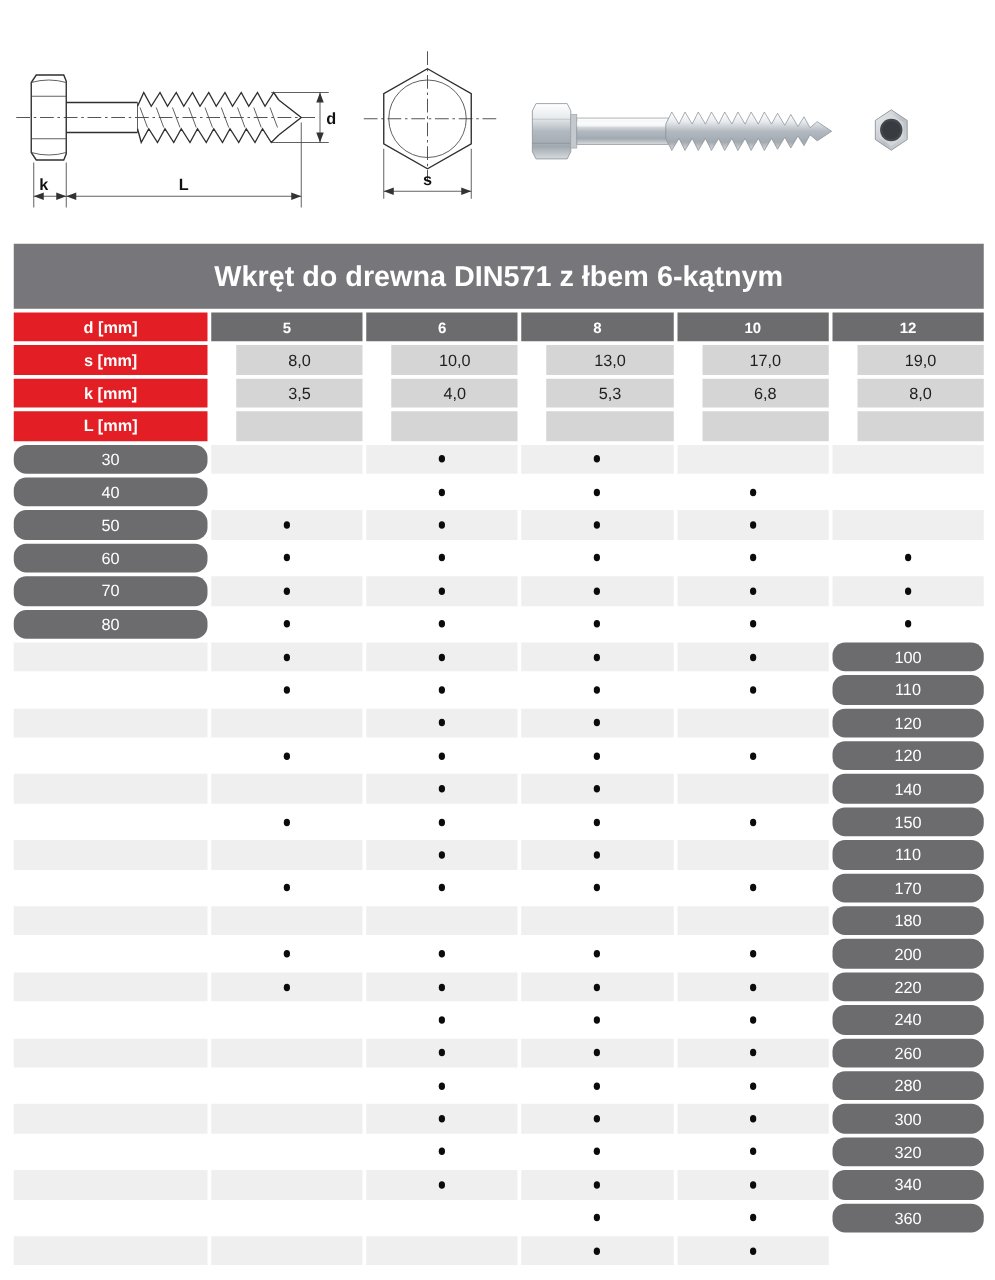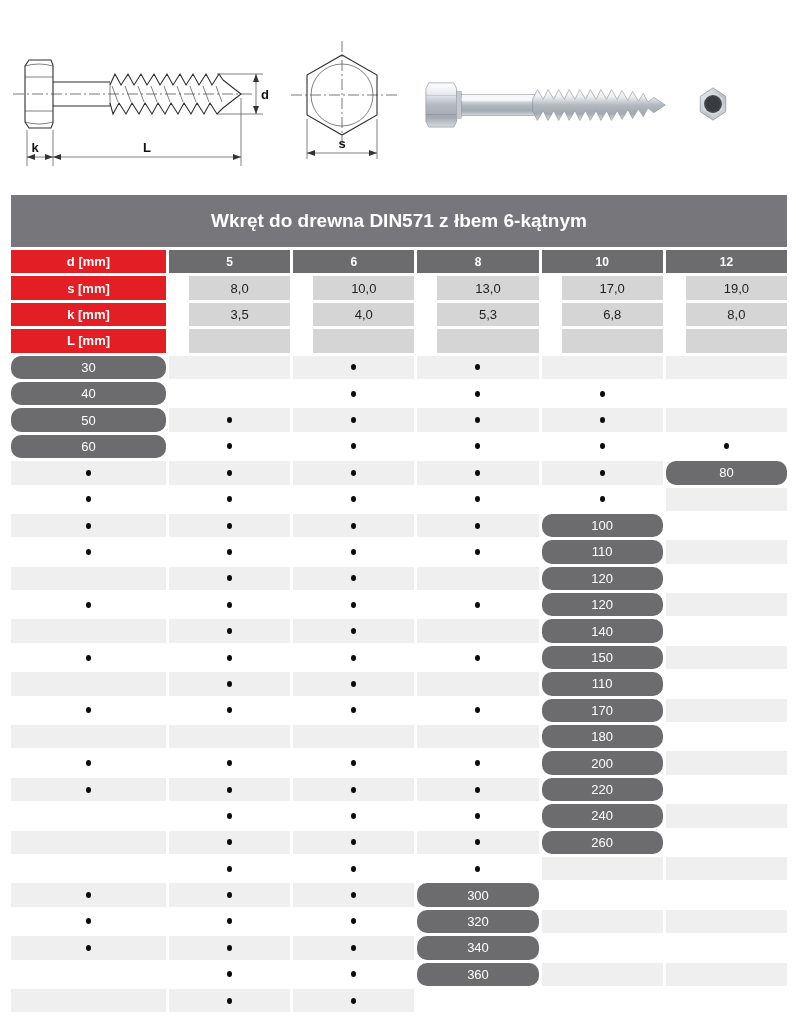--- a/index.html
+++ b/index.html
@@ -9,21 +9,21 @@
   .diagrams{position:absolute;left:0;top:0;width:796px;height:195px;background:#fff;}
   .svg-abs{position:absolute;}
   .tech{stroke:#2f2f2f;stroke-width:1.1;fill:none;}
   .thin{stroke:#4a4a4a;stroke-width:0.7;fill:none;}
   .cl{stroke:#555;stroke-width:0.8;fill:none;stroke-dasharray:11,3,2,3;}
   .dimtxt{font-family:"Liberation Sans",sans-serif;font-size:13px;font-weight:bold;fill:#111;}
   .arr{fill:#333;stroke:none;}
   
   .table{position:absolute;left:11px;top:195px;width:776px;}
   .table-title{height:52px;background:var(--title-gray);color:#fff;display:flex;
-               align-items:center;justify-content:center;font-size:19px;font-weight:bold;}
+               align-items:center;justify-content:center;font-size:23px;font-weight:bold;}
   .grid{display:grid;grid-template-columns:155px repeat(5,1fr);grid-auto-rows:23.4px;
         gap:3px;margin-top:3px;background:#fff;text-align:center;}
   .cell{display:flex;align-items:center;justify-content:center;font-size:13px;line-height:1;}
   .label-red{background:var(--accent-red);color:#fff;font-weight:bold;}
   .label-gray{background:var(--label-gray);color:#fff;border-radius:10px;}
   .cell-header{background:var(--label-gray);color:#fff;font-weight:bold;font-size:12px;}
   .cell-spec{background:var(--spec-gray);color:#1f1f1f;margin-left:20px;}
   .cell-stripe{background:var(--stripe-gray);}
   .cell-white{background:#ffffff;}
   .dot{width:5px;height:6px;border-radius:50%;background:var(--dot-black);display:block;}
@@ -192,20 +192,21 @@
         </div>
         <div class="cell cell-white">
           <span class="dot"></span>
         </div>
         <div class="cell cell-white">
           <span class="dot"></span>
         </div>
         <div class="cell cell-white">
           <span class="dot"></span>
         </div>
+        <div class="cell label-gray">70</div>
         <div class="cell cell-stripe">
           <span class="dot"></span>
         </div>
         <div class="cell cell-stripe">
           <span class="dot"></span>
         </div>
         <div class="cell cell-stripe">
           <span class="dot"></span>
         </div>
         <div class="cell cell-stripe">
@@ -392,20 +393,21 @@
         <div class="cell cell-white"></div>
         <div class="cell cell-white">
           <span class="dot"></span>
         </div>
         <div class="cell cell-white">
           <span class="dot"></span>
         </div>
         <div class="cell cell-white">
           <span class="dot"></span>
         </div>
+        <div class="cell label-gray">280</div>
         <div class="cell cell-stripe"></div>
         <div class="cell cell-stripe"></div>
         <div class="cell cell-stripe">
           <span class="dot"></span>
         </div>
         <div class="cell cell-stripe">
           <span class="dot"></span>
         </div>
         <div class="cell cell-stripe">
           <span class="dot"></span>

